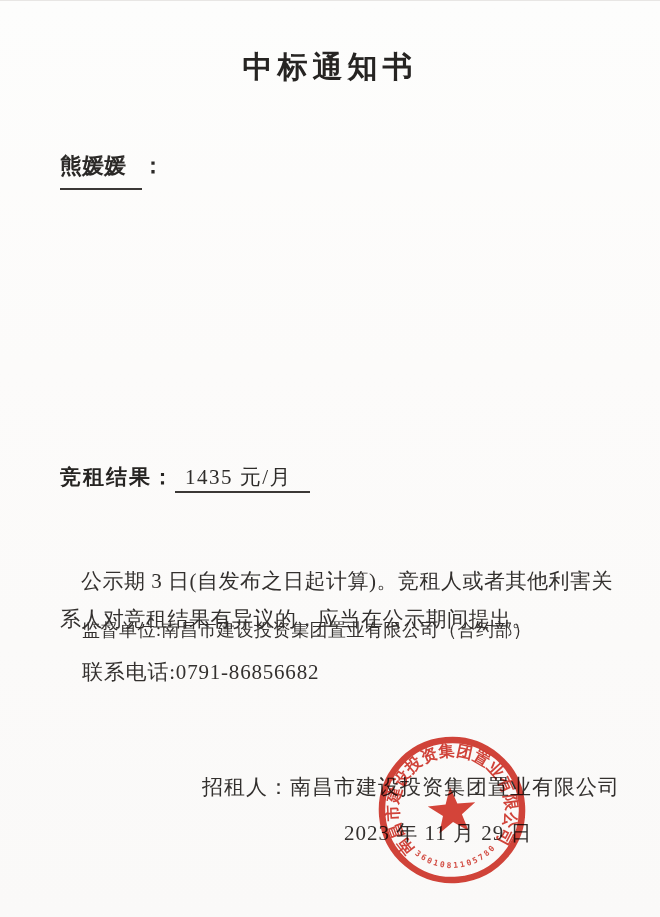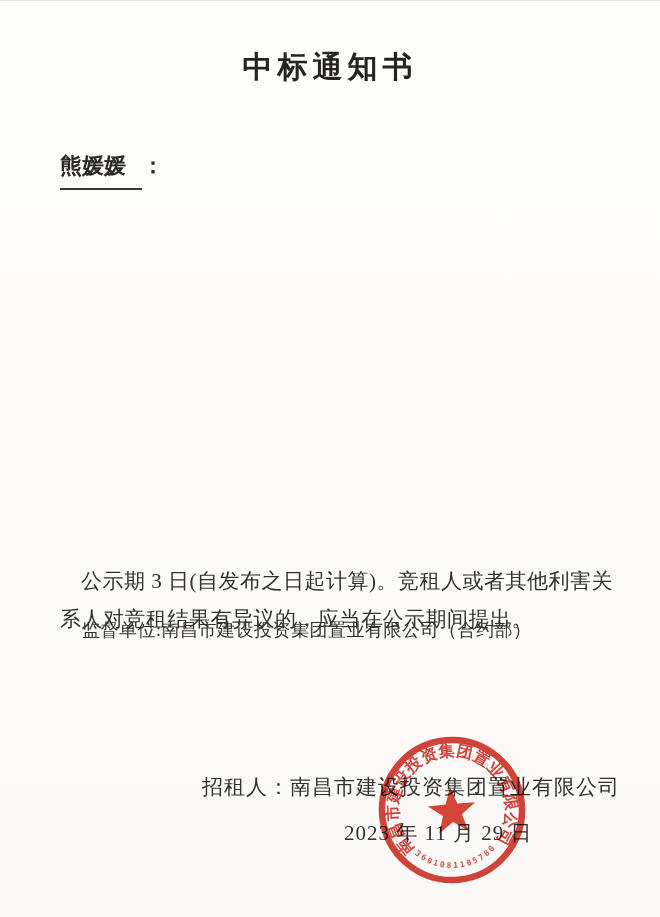--- a/index.html
+++ b/index.html
@@ -45,25 +45,29 @@
 
 <div class="page">
 
   <div class="title">中标通知书</div>
 
   <div class="recipient">
     <span class="name">熊媛媛</span><span>：</span>
   </div>
 
 
+  <div class="result">
+    <span class="result-label">竞租结果：</span><span class="result-value">1435 元/月</span>
+  </div>
 
   <p class="para para2">公示期 3 日(自发布之日起计算)。竞租人或者其他利害关系人对竞租结果有异议的，应当在公示期间提出。</p>
 
   <div class="supervisor">监督单位:南昌市建设投资集团置业有限公司（合约部）</div>
 
+  <div class="phone">联系电话:0791-86856682</div>
 
   <div class="lessor">
     <span>招租人：</span><span>南昌市建设投资集团置业有限公司</span>
   </div>
 
   <div class="dateline">2023 年 11 月 29 日</div>
 
   <svg class="seal" viewBox="0 0 160 160" xmlns="http://www.w3.org/2000/svg">
     <defs>
       <path id="sealTopArc" d="M 35.8,111 A 54,54 0 1 1 124.2,111" fill="none"></path>

